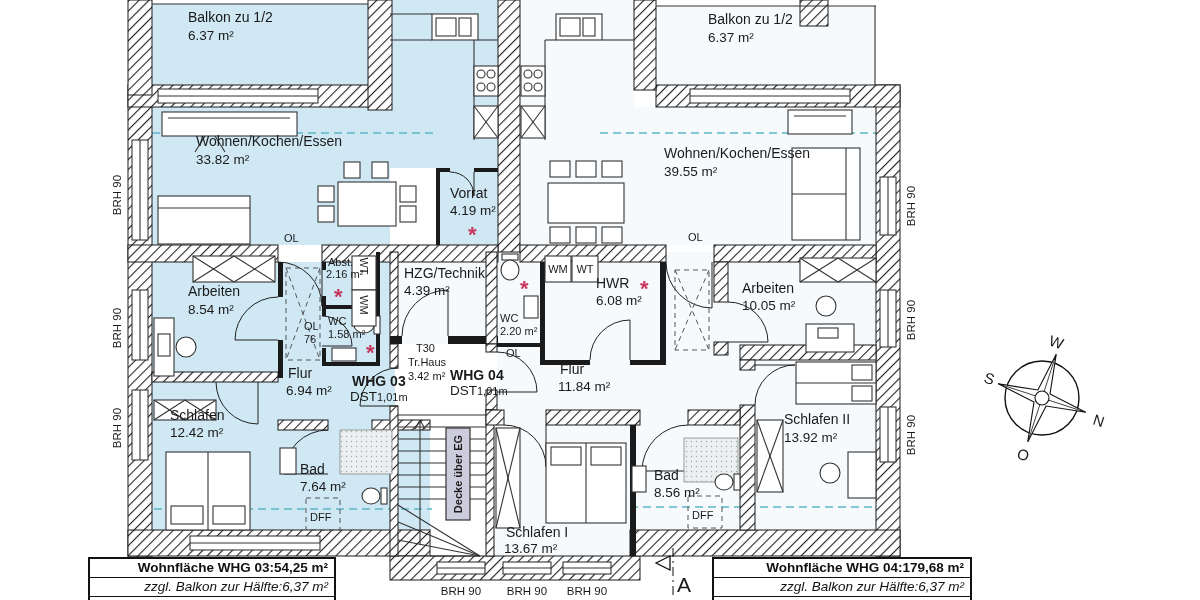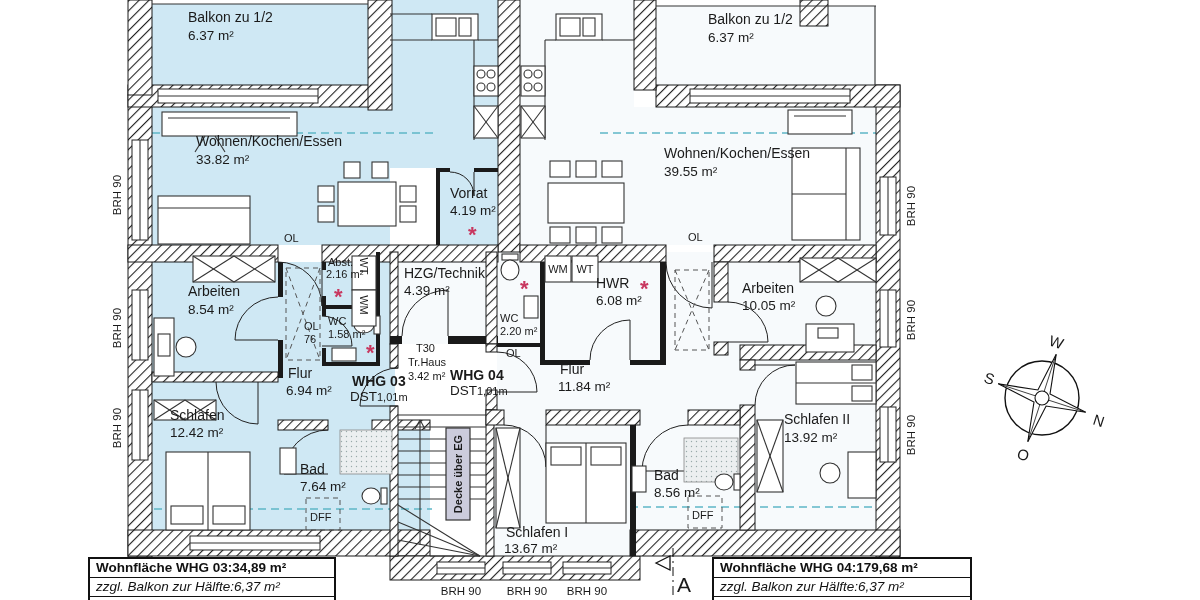--- a/index.html
+++ b/index.html
@@ -17,21 +17,21 @@
   .dash{fill:none;stroke:#555;stroke-width:1;stroke-dasharray:5 4;}
   .teal{fill:none;stroke:#5fb6c6;stroke-width:1.4;stroke-dasharray:8 5;}
   .lbl{font-size:14px;}
   .area{font-size:13.5px;}
   .sm{font-size:11px;}
   .b{font-weight:bold;}
   .ast{font-size:22px;font-weight:bold;fill:#c8375f;}
   .stip{fill:url(#stipple);stroke:#888;stroke-width:0.8;}
   
   .ftable{position:absolute;border:2px solid #111;background:#fff;font-size:13.5px;color:#111;}
-  .ftable .row{display:flex;justify-content:flex-start;padding:1px 6px;line-height:16px;}
+  .ftable .row{display:flex;justify-content:flex-end;padding:1px 6px;line-height:16px;}
   .ftable .row.sep{border-bottom:1.5px solid #111;font-style:italic;}
   .ftable .row.sep1{border-bottom:1px solid #111;}
 </style>
 </head>
 <body>
 
 <div id="stage">
 <svg width="1200" height="600" viewBox="0 0 1200 600">
   <defs>
     <pattern id="hatch" patternUnits="userSpaceOnUse" width="7" height="7" patternTransform="rotate(45)">
@@ -451,21 +451,21 @@
     <text x="983" y="382" font-size="15" transform="rotate(18 983 382)">S</text>
     <text x="1048" y="345" font-size="15" transform="rotate(18 1048 345)">W</text>
     <text x="1016" y="458" font-size="15" transform="rotate(18 1016 458)">O</text>
   </g>
 </svg>
 
 
 <div class="ftable" style="left:88px;top:557px;width:244px;">
   <div class="row sep1">
     <span class="b">Wohnfläche WHG 03:</span>
-    <span class="b">34,89 m²</span>
+    <span class="b">54,25 m²</span>
   </div>
   <div class="row sep">
     <span>zzgl. Balkon zur Hälfte:</span>
     <span>6,37 m²</span>
   </div>
   <div class="row">
     <span class="b">Gesamt:</span>
     <span class="b">83,66 m²</span>
   </div>
 </div>

